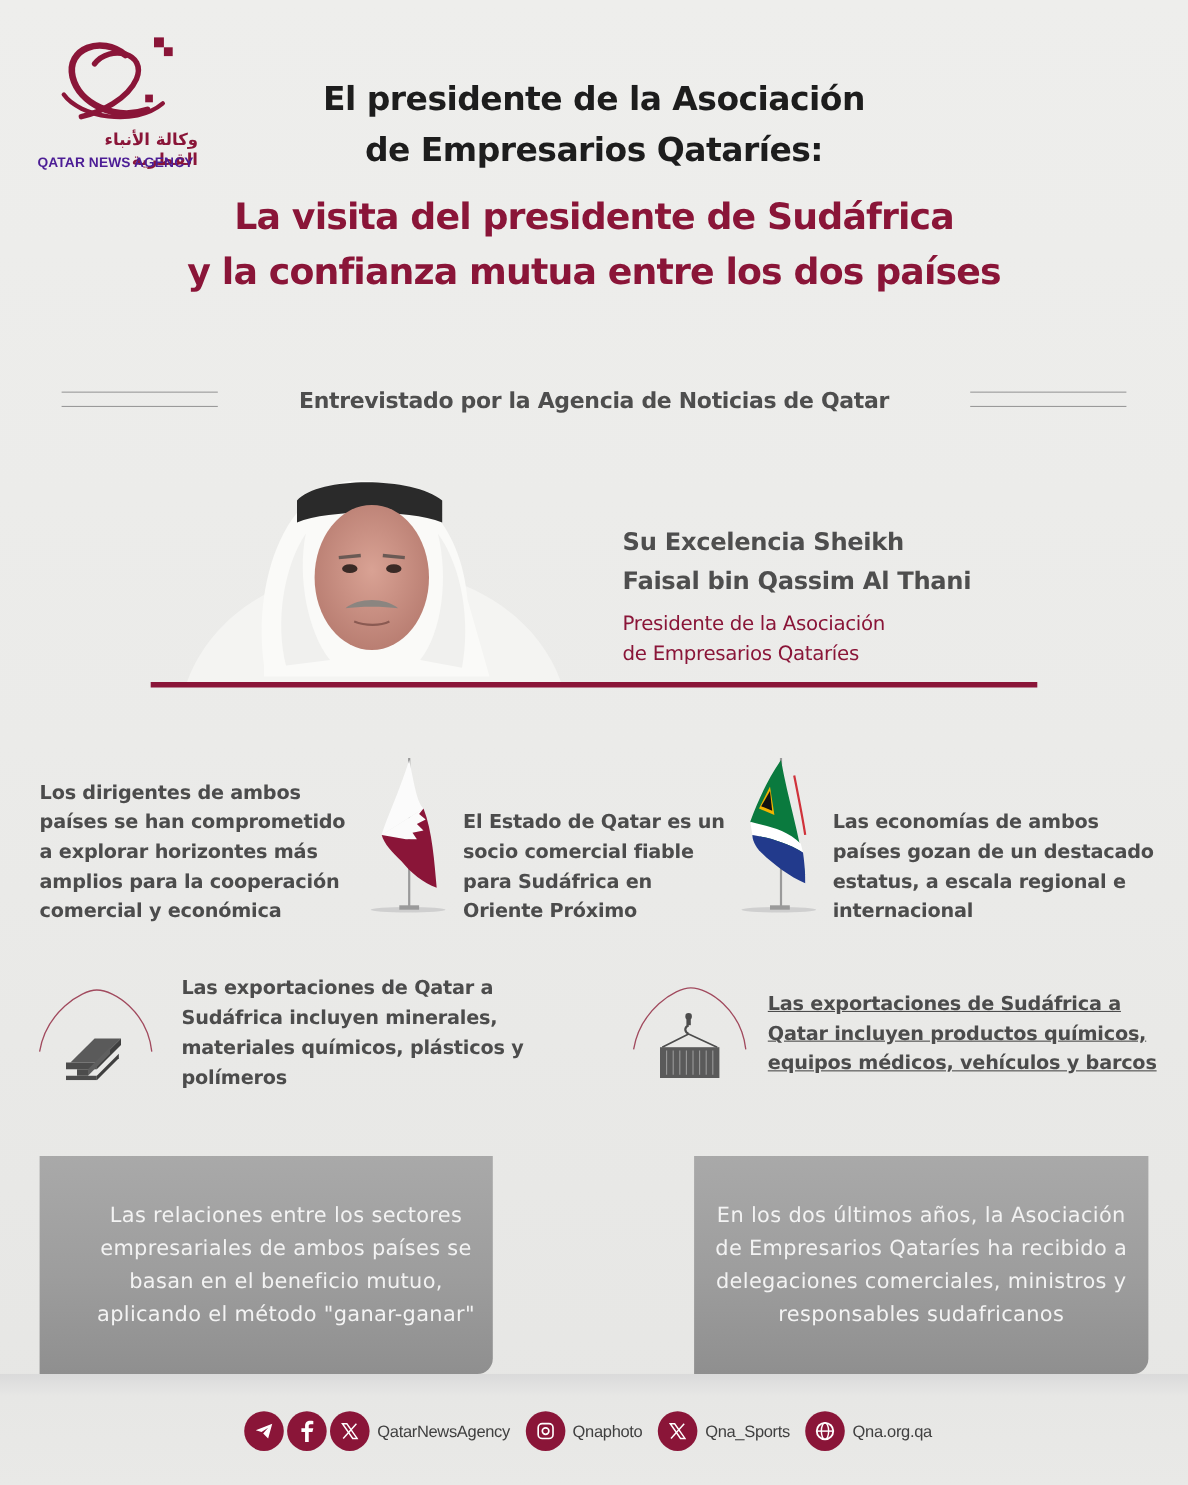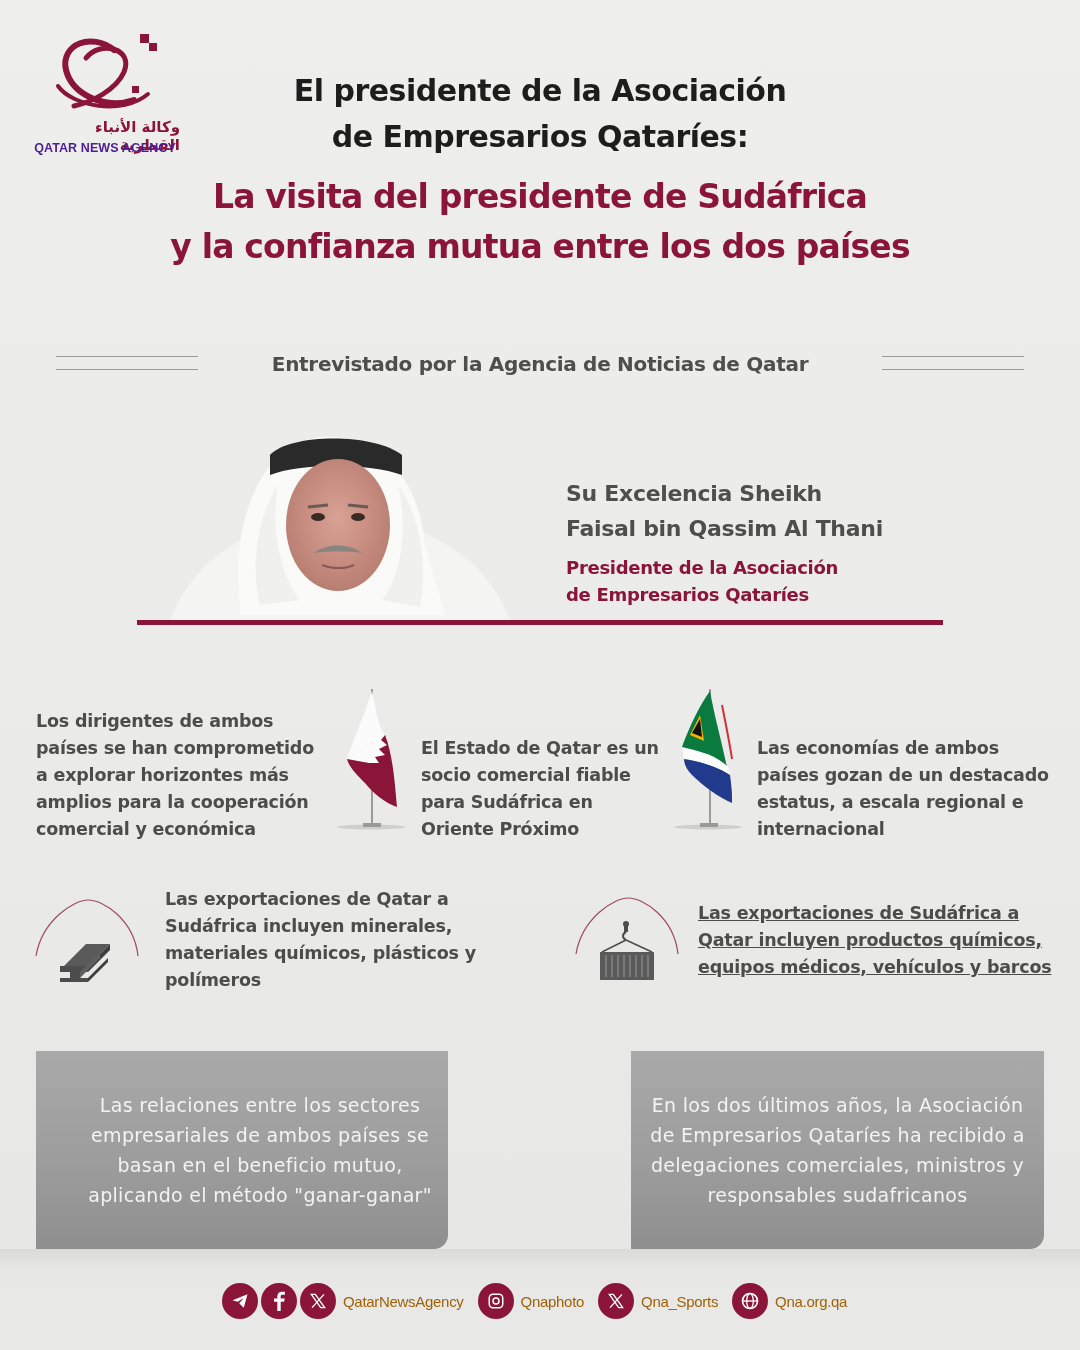--- a/index.html
+++ b/index.html
@@ -26,21 +26,21 @@
   .sub-row { left: 56px; top: 352px; width: 968px; height: 26px; }
   .rule-pair { position: absolute; top: 4px; width: 142px; }
   .rule-pair .ln { height: 1px; background: #9a9a9a; margin-bottom: 12px; }
   .rule-left { left: 0; }
   .rule-right { right: 0; }
   .subtitle { position: absolute; left: 0; width: 968px; top: 0; text-align: center; font-weight: bold; font-size: 20px; color: #4e4e4e; letter-spacing: -0.3px; }
 
   
   .portrait { left: 170px; top: 425px; width: 340px; height: 195px; }
   .person-name { left: 566px; top: 476px; font-weight: bold; font-size: 22px; line-height: 35px; color: #4e4e4e; letter-spacing: -0.3px; }
-  .person-role { left: 566px; top: 554px; font-weight: bold; font-size: 18px; line-height: 27px; color: #8a1538; letter-spacing: -0.3px; }
+  .person-role { left: 566px; top: 554px; font-weight: normal; font-size: 18px; line-height: 27px; color: #8a1538; letter-spacing: -0.3px; }
   .divider-main { left: 137px; top: 620px; width: 806px; height: 5px; background: #8a1538; }
 
   
   .fact { font-weight: bold; font-size: 17.5px; line-height: 27px; color: #4c4c4c; letter-spacing: -0.2px; }
   .fact-1 { left: 36px; top: 708px; width: 290px; }
   .fact-2 { left: 421px; top: 735px; width: 250px; }
   .fact-3 { left: 757px; top: 735px; width: 300px; }
   .flag { top: 685px; width: 80px; height: 150px; }
   .flag-qa { left: 335px; }
   .flag-za { left: 670px; }
@@ -57,21 +57,21 @@
   
   .gbox { top: 1051px; height: 198px; border-radius: 0 0 14px 0; background: linear-gradient(180deg, #a9a9a9 0%, #9d9d9d 55%, #8f8f8f 100%); display: flex; align-items: center; justify-content: center; text-align: center; color: #f3f3f3; font-size: 19px; line-height: 30px; letter-spacing: 0.3px; padding: 0 12px; }
   .gbox-1 { left: 36px; width: 412px; padding-left: 48px; }
   .gbox-2 { left: 631px; width: 413px; }
   .floor { left: 0; top: 1249px; width: 1080px; height: 101px; background: linear-gradient(180deg, #dadada 0%, #e7e7e5 20%, #e9e9e7 100%); }
 
   
   .footer { left: 222px; top: 1283px; height: 36px; display: flex; align-items: center; }
   .soc { width: 36px; height: 36px; border-radius: 50%; background: #8a1538; display: flex; align-items: center; justify-content: center; color: #fff; margin-right: 3px; }
   .soc svg { display: block; }
-  .soc-label { font-family: "Liberation Sans", sans-serif; font-size: 15px; color: #a16207; margin: 0 14px 0 4px; letter-spacing: -0.3px; }
+  .soc-label { font-family: "Liberation Sans", sans-serif; font-size: 15px; color: #404040; margin: 0 14px 0 4px; letter-spacing: -0.3px; }
 </style>
 </head>
 <body>
 
 <div class="abs logo">
   <svg width="110" height="86" viewBox="0 0 110 86">
     <path d="M62 20 C40 2, 8 14, 14 40 C20 64, 52 80, 82 70" fill="none" stroke="#8a1538" stroke-width="6" stroke-linecap="round"></path>
     <path d="M34 28 C48 10, 82 18, 72 42 C64 60, 40 72, 22 76" fill="none" stroke="#8a1538" stroke-width="5" stroke-linecap="round"></path>
     <path d="M6 56 C20 76, 70 86, 96 64" fill="none" stroke="#8a1538" stroke-width="4" stroke-linecap="round"></path>
     <rect x="88" y="4" width="9" height="9" fill="#8a1538"></rect>

